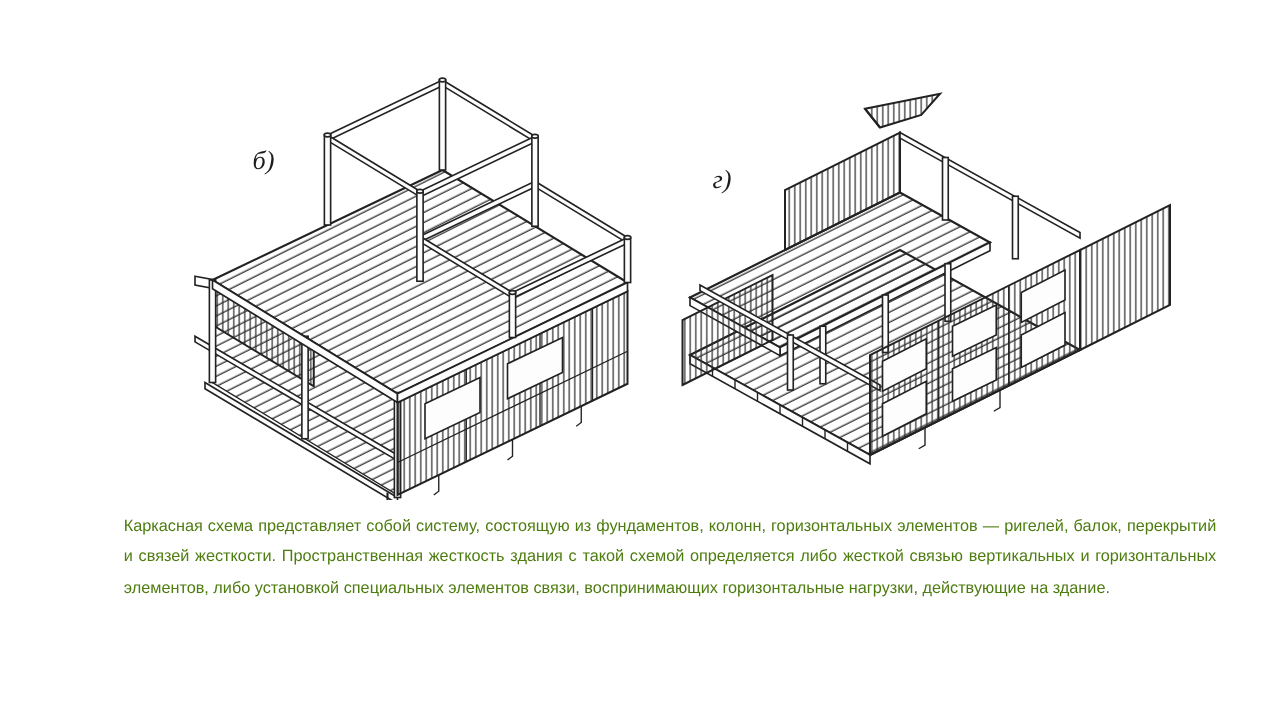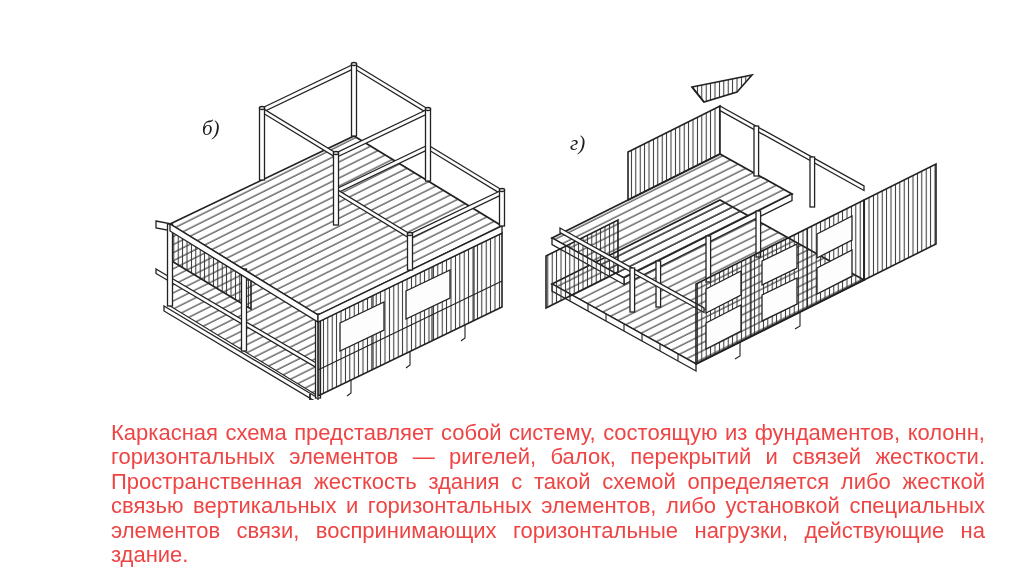--- a/index.html
+++ b/index.html
@@ -1,22 +1,22 @@
 <!DOCTYPE html>
 <html><head>
 <meta charset="utf-8">
 <style>
   html,body{margin:0;padding:0;background:#fff;}
   .slide{position:relative;width:1024px;height:574px;background:#ffffff;overflow:hidden;
          font-family:"Liberation Sans",sans-serif;}
   .figures{position:absolute;left:0;top:0;width:1024px;height:400px;}
   .fig-label{position:absolute;font-family:"Liberation Serif",serif;font-style:italic;
              font-size:21px;color:#1c1c1c;}
-  .body-text{position:absolute;left:95px;top:405px;width:874px;margin:16px;
-             font-size:22px;line-height:24.4px;color:#ef4444;text-align:justify;}
+  .body-text{position:absolute;left:95px;top:405px;width:874px;margin:4px;
+             font-size:13px;line-height:24.4px;color:#4d7c0f;text-align:justify;}
   svg .pk{fill:url(#planks);stroke:#222;stroke-width:1.7;}
   svg .pk2{fill:url(#planks);stroke:#222;stroke-width:1.1;}
   svg .hv{fill:url(#vhatch);stroke:#222;stroke-width:1.6;}
   svg .w{fill:#fdfdfd;stroke:#222;stroke-width:1.3;}
   svg .th{stroke:#222;stroke-width:1.1;fill:none;}
   svg .o{stroke:#222;stroke-width:1.7;fill:none;}
 </style>
 </head>
 <body>
 

